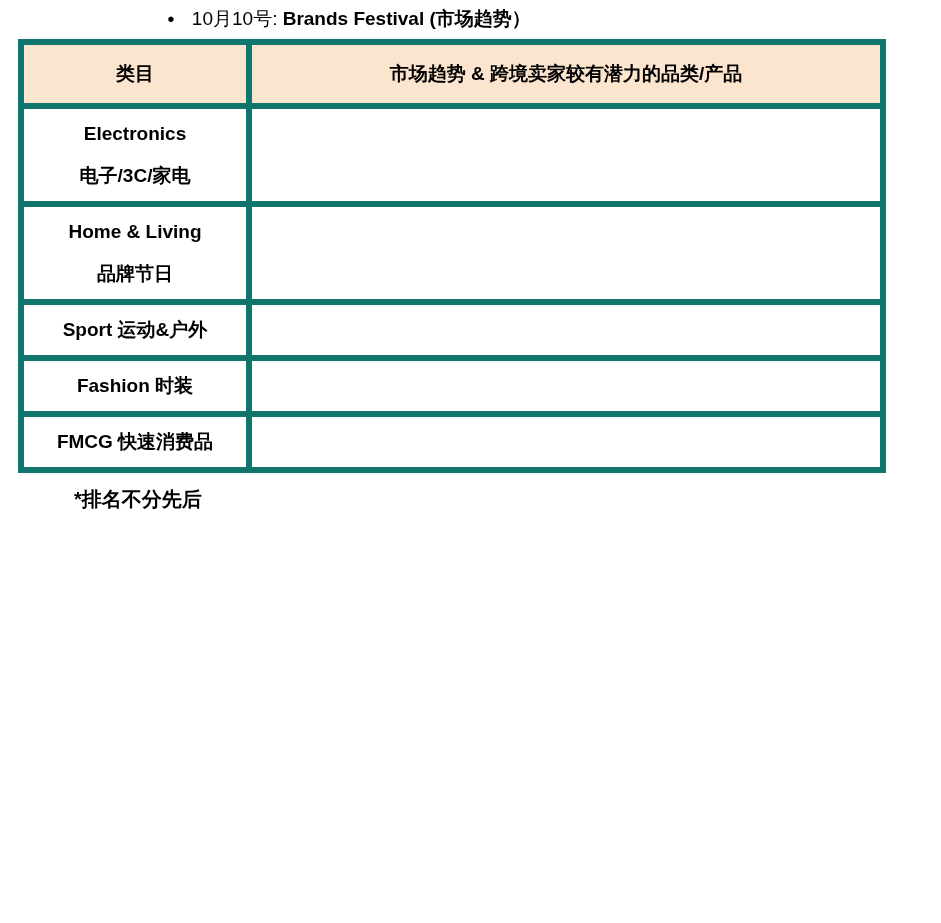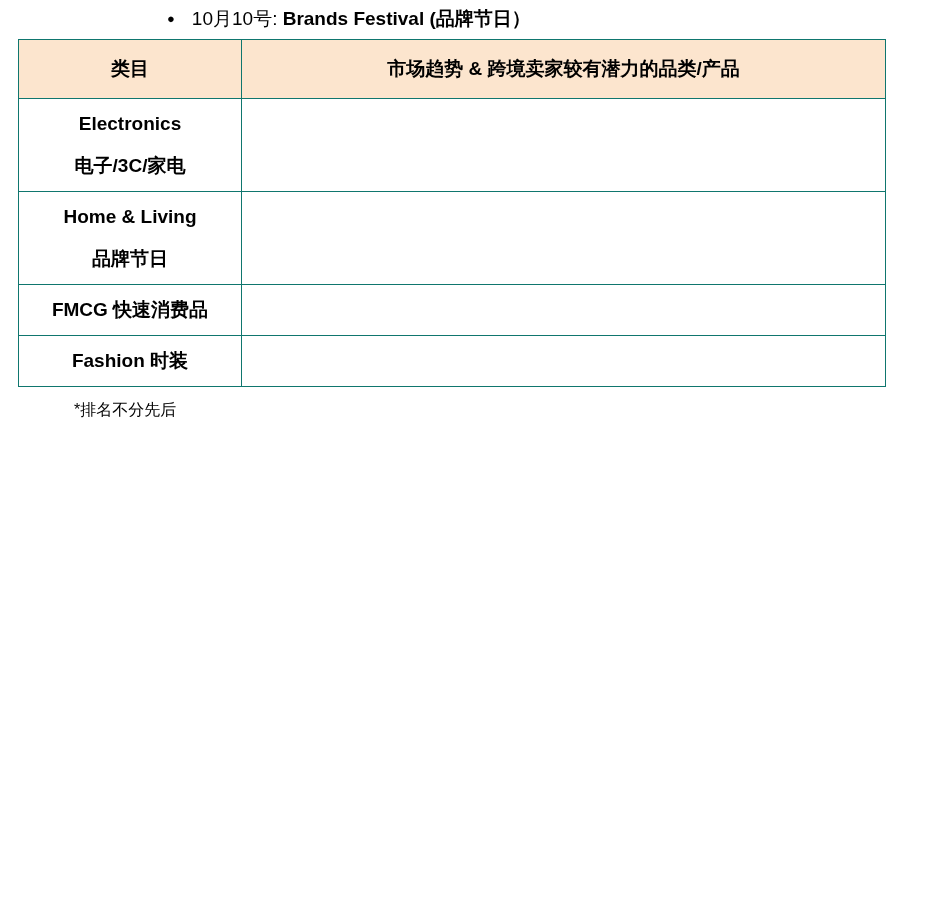--- a/index.html
+++ b/index.html
@@ -30,21 +30,21 @@
   }
   .title-line b { font-weight: bold; }
   table.trend-table {
     border-collapse: collapse;
     margin-left: 18px;
     width: 868px;
     table-layout: fixed;
   }
   table.trend-table th,
   table.trend-table td {
-    border: 1px solid #0f766e;
+    border: 6px solid #0f766e;
   }
   th.col-category { width: 220px; }
   th {
     height: 56px;
     font-size: 19px;
     font-weight: bold;
     text-align: center;
     vertical-align: middle;
   }
   td.cat-cell {
@@ -56,32 +56,32 @@
     padding: 4px 2px;
   }
   td.det-cell {
     vertical-align: middle;
     font-size: 19px;
     line-height: 41px;
     padding: 4px 4px 4px 8px;
   }
   .footnote {
     margin: 13px 0 0 74px;
-    font-size: 16px;
-    font-weight: normal;
+    font-size: 20px;
+    font-weight: bold;
   }
 </style>
 </head>
 <body>
 
 <div class="page">
 
   <div class="title-line">
     <span class="bullet">●</span>
-    <span><span>10月10号: </span><b>Brands Festival (品牌节日）</b></span>
+    <span><span>10月10号: </span><b>Brands Festival (市场趋势）</b></span>
   </div>
 
   <table class="trend-table">
     <thead>
       <tr>
         <th class="col-category hdr" style="background: rgb(252, 229, 206);">类目</th>
         <th class="col-trends hdr" style="background: rgb(252, 229, 206);">市场趋势 &amp; 跨境卖家较有潜力的品类/产品</th>
       </tr>
     </thead>
     <tbody id="table-body">
@@ -94,27 +94,33 @@
         </tr>
         <tr>
           <td class="cat-cell">
             <div>Home &amp; Living</div>
             <div>品牌节日</div>
           </td>
           <td class="det-cell"></td>
         </tr>
         <tr>
           <td class="cat-cell">
-            <div>FMCG 快速消费品</div>
+            <div>Sport 运动&amp;户外</div>
           </td>
           <td class="det-cell"></td>
         </tr>
         <tr>
           <td class="cat-cell">
             <div>Fashion 时装</div>
+          </td>
+          <td class="det-cell"></td>
+        </tr>
+        <tr>
+          <td class="cat-cell">
+            <div>FMCG 快速消费品</div>
           </td>
           <td class="det-cell"></td>
         </tr>
       </tbody>
   </table>
 
   <div class="footnote">*排名不分先后</div>
 
 </div>
 

